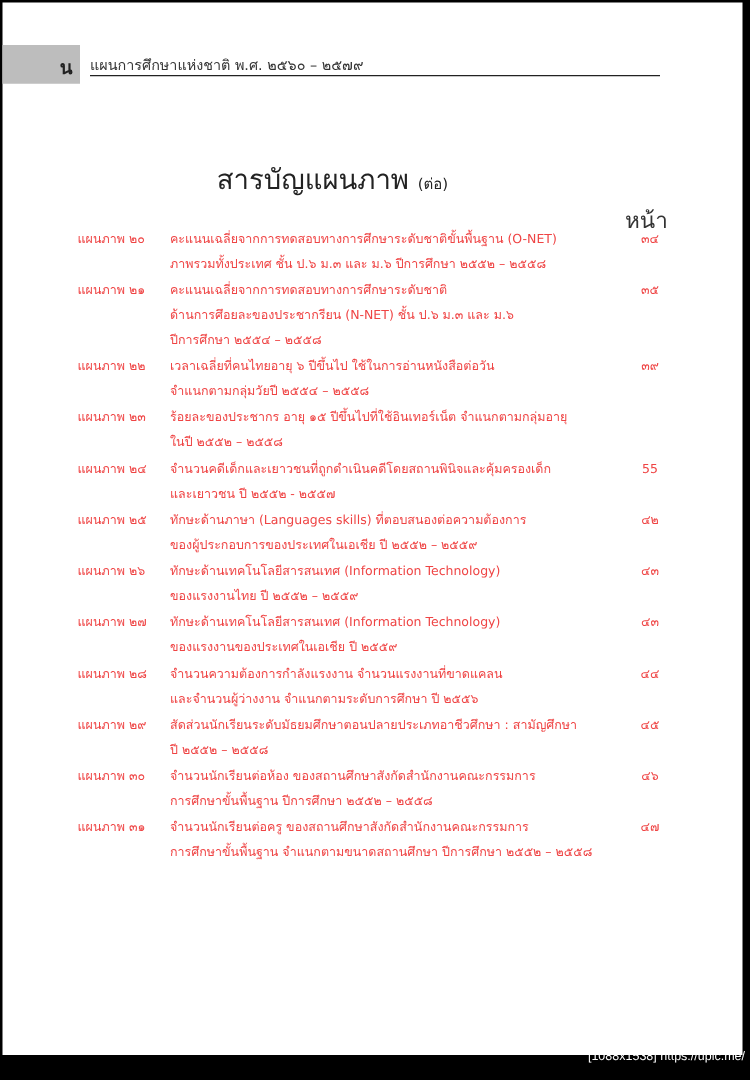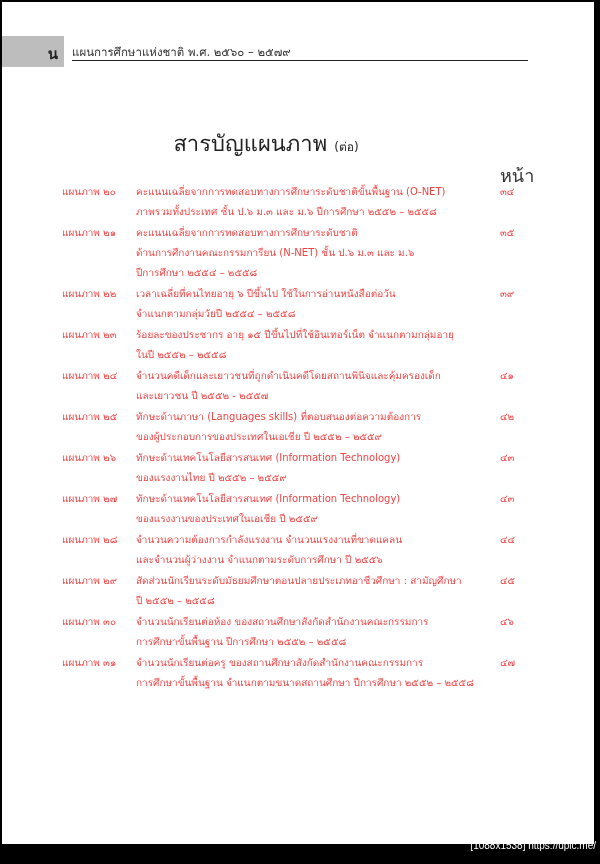--- a/index.html
+++ b/index.html
@@ -36,21 +36,21 @@
     }
     .entries {
       position: absolute; left: 60px; top: 180px; width: 480px;
     }
     .entry {
       display: grid; grid-template-columns: 74px 348px 56px;
       font-size: 10px; color: #ef4444; line-height: 20px; margin-bottom: 1px;
     }
     .entry .label { white-space: nowrap; }
     .entry .desc div { white-space: nowrap; }
-    .entry .pg { text-align: left; padding-left: 16px; }
+    .entry .pg { text-align: center; padding-left: 16px; }
     .watermark {
       position: absolute; right: 4px; bottom: 13px; color: #fff;
       font-family: Liberation Sans, sans-serif; font-size: 10px;
     }
   </style>
 </head>
 <body>
 
 <div class="page">
   <div class="header-tab">
@@ -72,21 +72,21 @@
         <div class="desc">
           <div>คะแนนเฉลี่ยจากการทดสอบทางการศึกษาระดับชาติขั้นพื้นฐาน (O-NET)</div>
           <div>ภาพรวมทั้งประเทศ ชั้น ป.๖ ม.๓ และ ม.๖ ปีการศึกษา ๒๕๕๒ – ๒๕๕๘</div>
         </div>
         <div class="pg">๓๔</div>
       </div>
       <div class="entry">
         <div class="label">แผนภาพ ๒๑</div>
         <div class="desc">
           <div>คะแนนเฉลี่ยจากการทดสอบทางการศึกษาระดับชาติ</div>
-          <div>ด้านการศึกงานคณะกรรมการียน (N-NET) ชั้น ป.๖ ม.๓ และ ม.๖</div>
+          <div>ด้านการศึอยละของประชากรียน (N-NET) ชั้น ป.๖ ม.๓ และ ม.๖</div>
           <div>ปีการศึกษา ๒๕๕๔ – ๒๕๕๘</div>
         </div>
         <div class="pg">๓๕</div>
       </div>
       <div class="entry">
         <div class="label">แผนภาพ ๒๒</div>
         <div class="desc">
           <div>เวลาเฉลี่ยที่คนไทยอายุ ๖ ปีขึ้นไป ใช้ในการอ่านหนังสือต่อวัน</div>
           <div>จำแนกตามกลุ่มวัยปี ๒๕๕๔ – ๒๕๕๘</div>
         </div>
@@ -98,21 +98,21 @@
           <div>ร้อยละของประชากร อายุ ๑๕ ปีขึ้นไปที่ใช้อินเทอร์เน็ต จำแนกตามกลุ่มอายุ</div>
           <div>ในปี ๒๕๕๒ – ๒๕๕๘</div>
         </div>
       </div>
       <div class="entry">
         <div class="label">แผนภาพ ๒๔</div>
         <div class="desc">
           <div>จำนวนคดีเด็กและเยาวชนที่ถูกดำเนินคดีโดยสถานพินิจและคุ้มครองเด็ก</div>
           <div>และเยาวชน ปี ๒๕๕๒ - ๒๕๕๗</div>
         </div>
-        <div class="pg">๔๑</div>
+        <div class="pg">55</div>
       </div>
       <div class="entry">
         <div class="label">แผนภาพ ๒๕</div>
         <div class="desc">
           <div>ทักษะด้านภาษา (Languages skills) ที่ตอบสนองต่อความต้องการ</div>
           <div>ของผู้ประกอบการของประเทศในเอเชีย ปี ๒๕๕๒ – ๒๕๕๙</div>
         </div>
         <div class="pg">๔๒</div>
       </div>
       <div class="entry">

